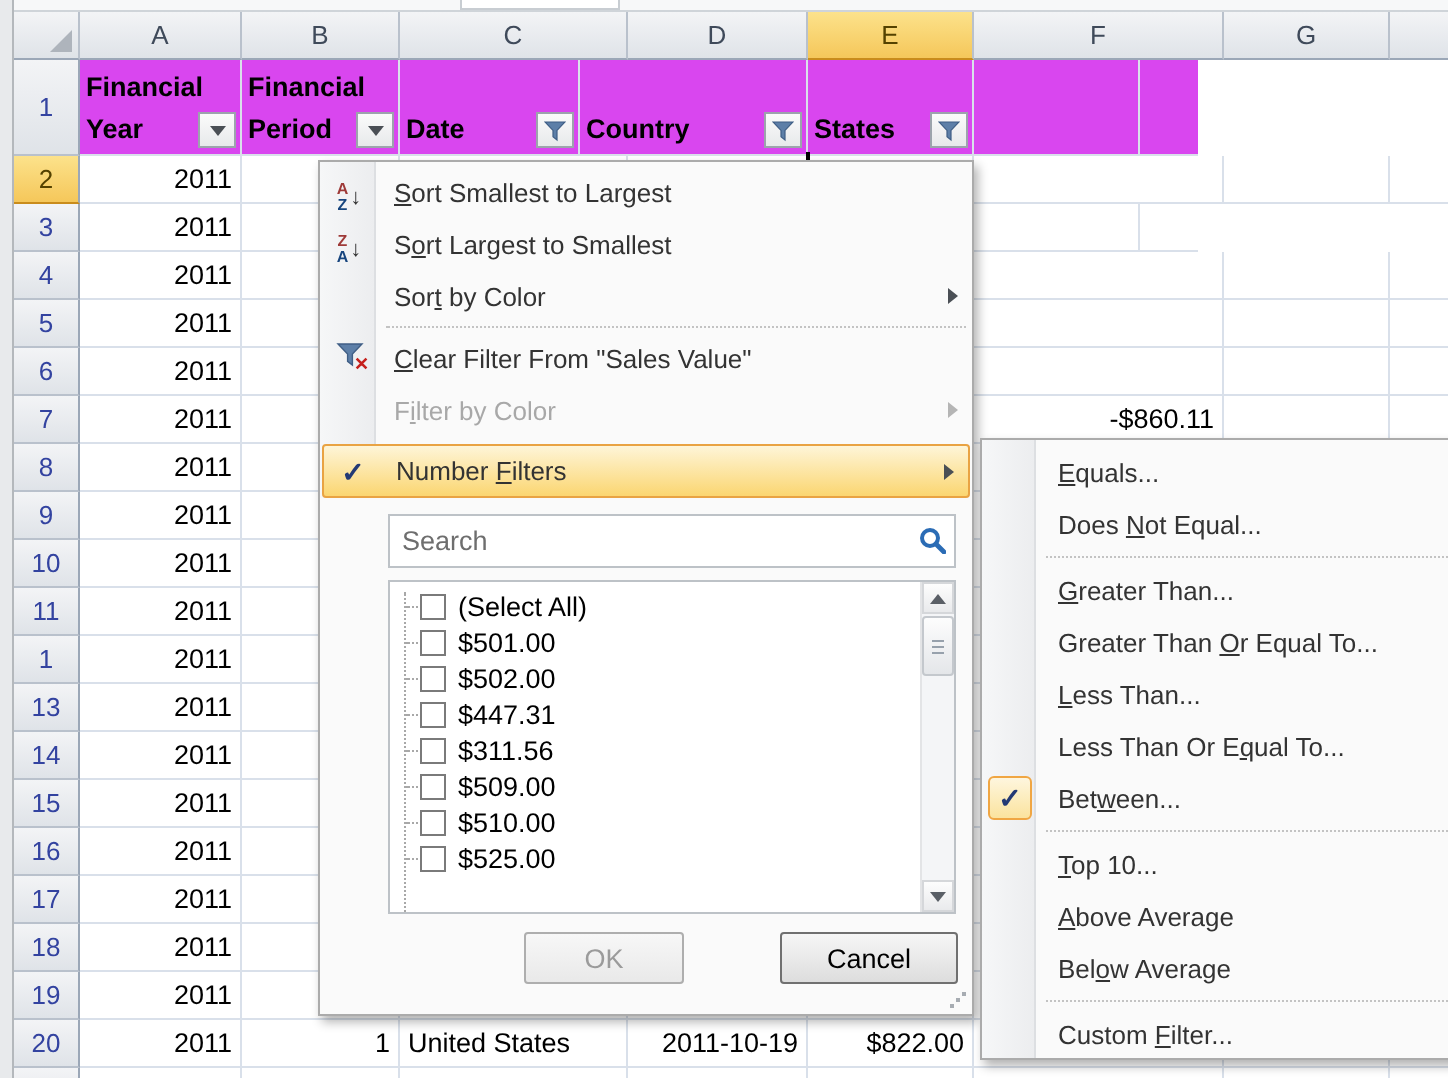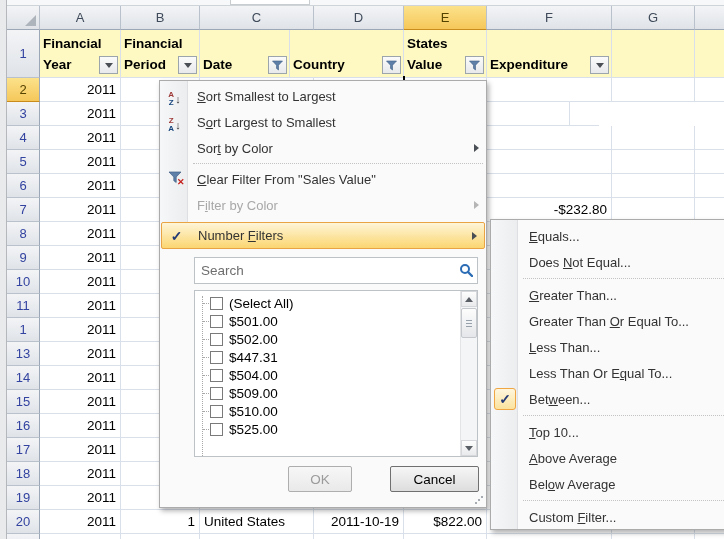--- a/index.html
+++ b/index.html
@@ -32,21 +32,21 @@
         border-right: 1px solid #9BA7B7; border-bottom: 1px solid #B9C1CC; font-size: 13px; }
   .rh.selected { background: linear-gradient(#FCE28B, #F5C75A); color:#544200; border-bottom-color:#C98C1C; }
   .cell { border-right: 1px solid #D9E0EA; border-bottom: 1px solid #D9E0EA;
           display: flex; align-items: center; padding: 0 4px; font-size: 13.5px; background:#fff; }
   .al-r { justify-content: flex-end; } .al-l { justify-content: flex-start; }
 
   
   .row1 { height: 48px; }
   .row1 .rh { height: 48px; }
   .h1cell { position: relative; border-right: 1px solid #D9E0EA; border-bottom: 1px solid #D9E0EA;
-            background:#fef9c3; font-weight: bold; font-size: 13.5px;
+            background:#d946ef; font-weight: bold; font-size: 13.5px;
             display: flex; flex-direction: column; justify-content: flex-end; padding: 2px 3px; }
   .h1cell .hl { line-height: 21px; white-space: nowrap; }
   .fbtn { position: absolute; right: 2px; bottom: 3px; width: 19px; height: 18px;
           border: 1px solid #9CA4AC; background: linear-gradient(#FBFBFB, #E7E9EB);
           display: flex; align-items: center; justify-content: center; cursor: pointer; }
   .tri-down { width:0; height:0; border-left:4px solid transparent; border-right:4px solid transparent;
               border-top:5px solid #4A4F55; }
   .e2frag { position:absolute; left:403px; top:76px; width:2px; height:5px; background:#000; z-index:4; }
 
   
@@ -108,22 +108,22 @@
   .thumb { position: absolute; left: 0; right: 0; top: 17px; height: 30px;
            background: linear-gradient(#FDFDFD, #E4E6E9); border: 1px solid #C4C8CD; border-radius: 2px; }
   .thumb::after { content:""; position: absolute; left: 4px; right: 4px; top: 11px; height: 1px;
            background: #97A1AC; box-shadow: 0 3px 0 #97A1AC, 0 6px 0 #97A1AC; }
 
   
   .btn-row { position: absolute; right: 7px; bottom: 15px; display: flex; }
   .btn { height: 26px; display: flex; align-items: center; justify-content: center;
          font-size: 13.5px; background: linear-gradient(#F6F6F6, #DDDDDD);
          border: 1px solid #707070; border-radius: 2px; cursor: pointer; }
-  .btn.ok { width: 64px; color: #9B9B9B; border-color: #AEAEAE;
-            background: linear-gradient(#F7F7F7, #E9E9E9); margin-right: 38px; }
+  .btn.ok { width: 80px; color: #9B9B9B; border-color: #AEAEAE;
+            background: linear-gradient(#F7F7F7, #E9E9E9); margin-right: 48px; }
   .btn.cancel { width: 89px; color: #000; }
   .grip { position: absolute; right: 3px; bottom: 3px; width: 10px; height: 10px; }
   .grip::before { content:""; position:absolute; right:0; bottom:6px; width:2px; height:2px;
         background:#A7ACB2; box-shadow: -3px 3px 0 #A7ACB2, -6px 6px 0 #A7ACB2; }
 
   
   .submenu { position: absolute; left: 490px; top: 219px; width: 240px; height: 311px;
              background: #FAFAFA; border: 1px solid #ABABAB;
              box-shadow: 2px 3px 5px rgba(0,0,0,.3); z-index: 6; padding-top: 3px; }
   .submenu .gutter { width: 27px; }
@@ -184,33 +184,26 @@
     <div class="h1cell" style="width:114px">
       <div class="hl">Country</div>
       <span class="fbtn">
         <svg width="11" height="11" viewBox="0 0 11 11">
             <path d="M0.5 1 h10 l-4 4.2 v4.8 l-2 -1.6 v-3.2 z" fill="#5D7FA8" stroke="#3F5E85" stroke-width="0.6"></path>
           </svg>
       </span>
     </div>
     <div class="h1cell" style="width:83px">
       <div class="hl">States</div>
-      <div class="hl">Value</div>
       <span class="fbtn">
         <svg width="11" height="11" viewBox="0 0 11 11">
             <path d="M0.5 1 h10 l-4 4.2 v4.8 l-2 -1.6 v-3.2 z" fill="#5D7FA8" stroke="#3F5E85" stroke-width="0.6"></path>
           </svg>
       </span>
     </div>
-    <div class="h1cell" style="width:125px">
-      <div class="hl">Expenditure</div>
-      <span class="fbtn">
-          <span class="tri-down"></span>
-        </span>
-    </div>
     <div class="h1cell" style="width:83px"></div>
     <div class="h1cell" style="width:29px;border-right:none"></div>
   </div>
 
   <div id="gridRows">
       <div class="grid-row" style="top: 78px;">
         <div class="rh selected">2</div>
         <div class="cell al-r" style="width: 81px;">2011</div>
         <div class="cell al-r" style="width: 79px;"></div>
         <div class="cell al-l" style="width: 114px;"></div>
@@ -263,21 +256,21 @@
         <div class="cell al-l" style="width: 83px;"></div>
         <div class="cell al-l" style="width: 29px; border-right: none;"></div>
       </div>
       <div class="grid-row" style="top: 198px;">
         <div class="rh">7</div>
         <div class="cell al-r" style="width: 81px;">2011</div>
         <div class="cell al-r" style="width: 79px;"></div>
         <div class="cell al-l" style="width: 114px;"></div>
         <div class="cell al-r" style="width: 90px;"></div>
         <div class="cell al-r" style="width: 83px;"></div>
-        <div class="cell al-r" style="width: 125px;">-$232.80</div>
+        <div class="cell al-r" style="width: 125px;">-$860.11</div>
         <div class="cell al-l" style="width: 83px;"></div>
         <div class="cell al-l" style="width: 29px; border-right: none;"></div>
       </div>
       <div class="grid-row" style="top: 222px;">
         <div class="rh">8</div>
         <div class="cell al-r" style="width: 81px;">2011</div>
         <div class="cell al-r" style="width: 79px;"></div>
         <div class="cell al-l" style="width: 114px;"></div>
         <div class="cell al-r" style="width: 90px;"></div>
         <div class="cell al-r" style="width: 83px;"></div>
@@ -508,21 +501,21 @@
             <span class="li-label">$502.00</span>
           </div>
           <div class="li">
             <span class="stub"></span>
             <span class="cb"></span>
             <span class="li-label">$447.31</span>
           </div>
           <div class="li">
             <span class="stub"></span>
             <span class="cb"></span>
-            <span class="li-label">$504.00</span>
+            <span class="li-label">$311.56</span>
           </div>
           <div class="li">
             <span class="stub"></span>
             <span class="cb"></span>
             <span class="li-label">$509.00</span>
           </div>
           <div class="li">
             <span class="stub"></span>
             <span class="cb"></span>
             <span class="li-label">$510.00</span>

